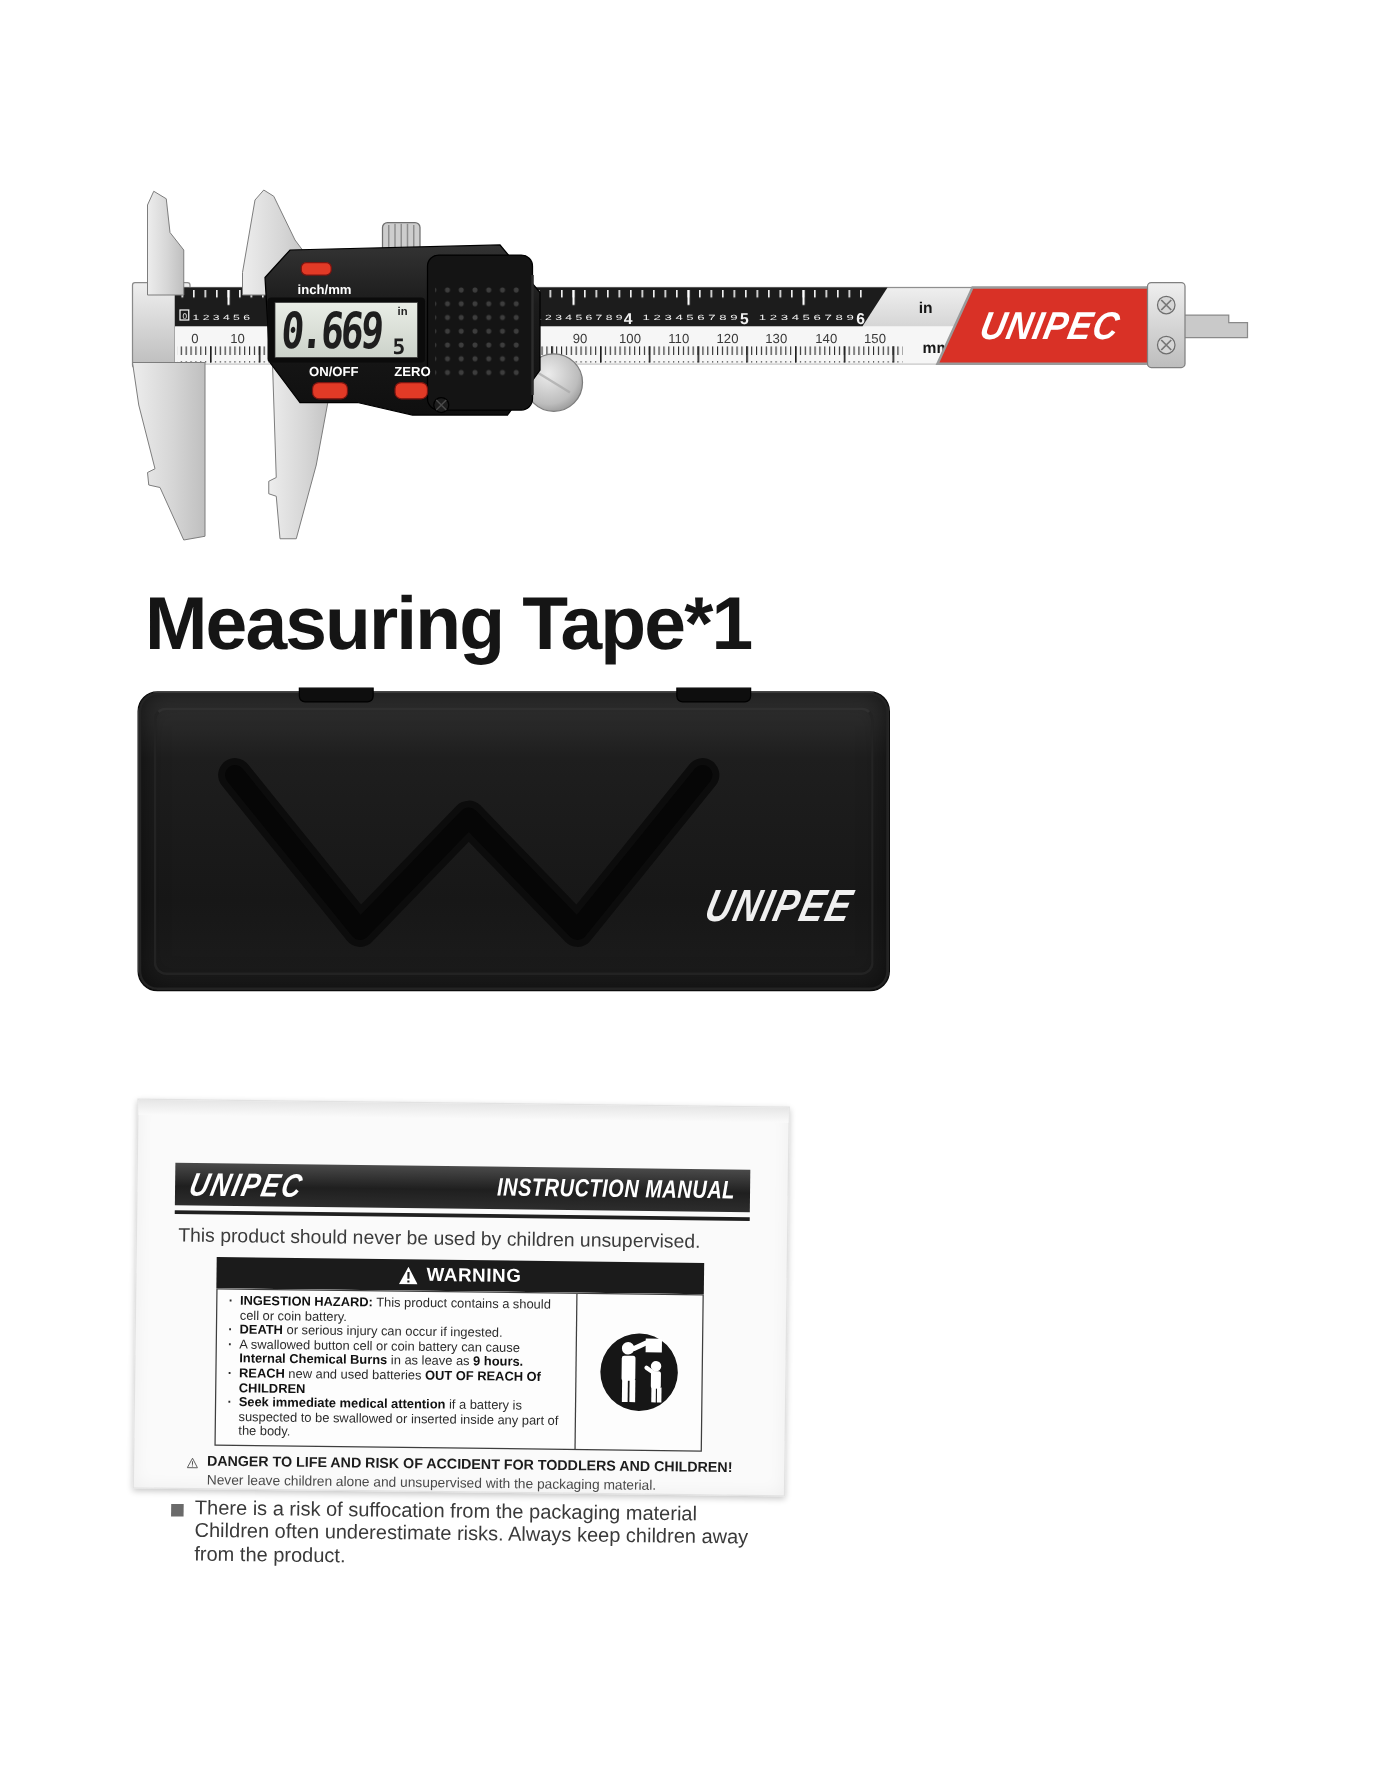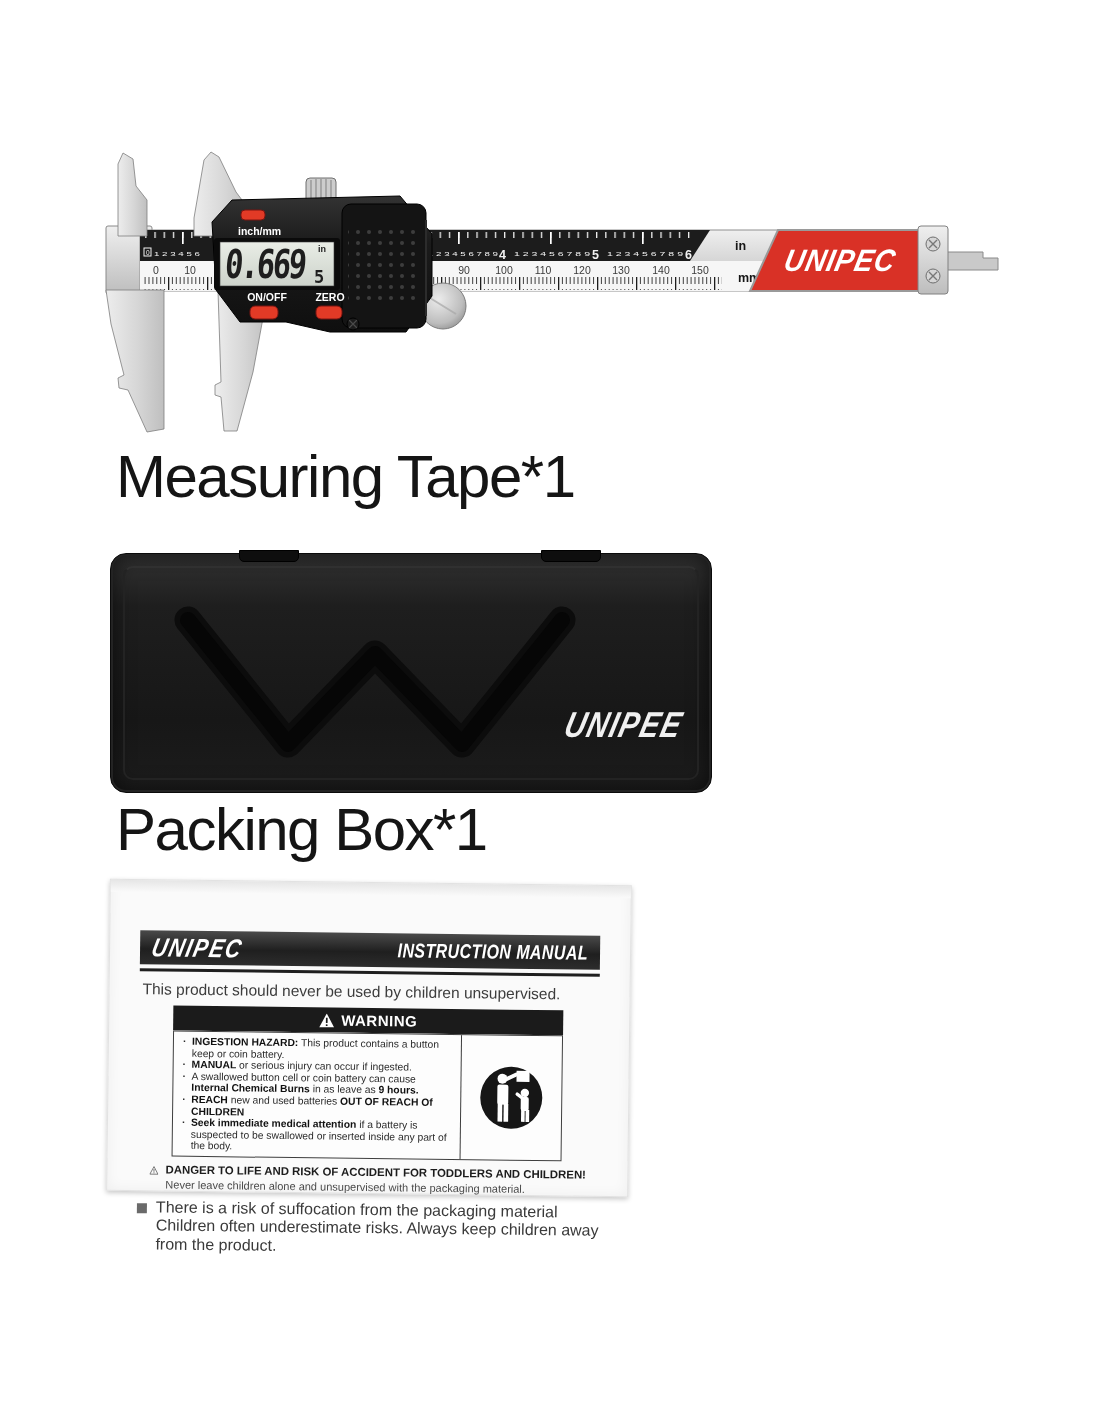--- a/index.html
+++ b/index.html
@@ -1,19 +1,19 @@
 <!DOCTYPE html>
 <html><head>
 <meta charset="utf-8">
 <style>
   html,body{margin:0;padding:0;background:#fff;}
   .canvas{position:relative;width:1100px;height:1422px;background:#ffffff;overflow:hidden;
           font-family:"Liberation Sans",sans-serif;color:#111;}
-  .big-heading{position:absolute;left:116px;font-weight:normal;font-size:60px;
-               letter-spacing:-1.5px;color:#151515;white-space:nowrap;}
+  .big-heading{position:absolute;left:116px;font-weight:bold;font-size:60px;
+               letter-spacing:-1.5px;color:#151515;white-space:nowrap;margin-top:22px;}
   #h-measuring{top:442px;}
   #h-packing{top:795px;}
   #h-manual{top:1203px;}
 
   
   .caliper{position:absolute;left:90px;top:140px;width:920px;height:300px;}
 
   
   .pbox{position:absolute;left:110px;top:553px;width:600px;height:238px;}
   .pbox-body{position:relative;width:100%;height:100%;border-radius:16px;border:1px solid #0b0b0b;
@@ -211,21 +211,20 @@
       <div class="pbox-tab t2"></div>
       <div class="pbox-inner"></div>
       <svg class="pbox-w" width="420" height="170">
         <path d="M22,28 L122,152 L209,62 L296,152 L396,28" fill="none" stroke="#0c0c0c" stroke-width="27" stroke-linecap="round" stroke-linejoin="round"></path>
         <path d="M22,28 L122,152 L209,62 L296,152 L396,28" fill="none" stroke="#060606" stroke-width="16" stroke-linecap="round" stroke-linejoin="round"></path>
       </svg>
       <div class="pbox-logo">UNIPEE</div>
     </div>
   </div>
 
-  <div class="big-heading" id="h-packing">Packing Box*1</div>
 
   <div class="manual">
     <div class="m-fold"></div>
 
     <div class="m-header">
       <span class="m-logo">UNIPEC</span>
       <span class="m-title">INSTRUCTION MANUAL</span>
     </div>
     <div class="m-underline"></div>
 
@@ -236,22 +235,22 @@
         <polygon points="7.5,0 15,14 0,14" fill="#ffffff"></polygon>
         <rect x="6.7" y="4.2" width="1.7" height="5.4" fill="#1b1b1b"></rect>
         <rect x="6.7" y="10.9" width="1.7" height="1.7" fill="#1b1b1b"></rect>
       </svg>
       <span>WARNING</span>
     </div>
 
     <div class="m-warnbox">
       <div class="m-warnlist">
         <ul>
-          <li><b>INGESTION HAZARD:</b><span> This product contains a button keep or coin battery.</span></li>
-          <li><b>MANUAL</b><span> or serious injury can occur if ingested.</span></li>
+          <li><b>INGESTION HAZARD:</b><span> This product contains a should cell or coin battery.</span></li>
+          <li><b>DEATH</b><span> or serious injury can occur if ingested.</span></li>
           <li><span>A swallowed button cell or coin battery can cause </span><b>Internal Chemical Burns</b><span> in as leave as </span><b>9 hours.</b></li>
           <li><b>REACH</b><span> new and used batteries </span><b>OUT OF REACH Of CHILDREN</b></li>
           <li><b>Seek immediate medical attention</b><span> if a battery is suspected to be swallowed or inserted inside any part of the body.</span></li>
         </ul>
       </div>
       <div class="m-warnpic">
         <svg width="66" height="66" viewBox="0 0 66 66">
           <circle cx="33" cy="33" r="31" fill="#161616"></circle>
           <g fill="#ffffff">
             <circle cx="24" cy="14" r="5"></circle>

